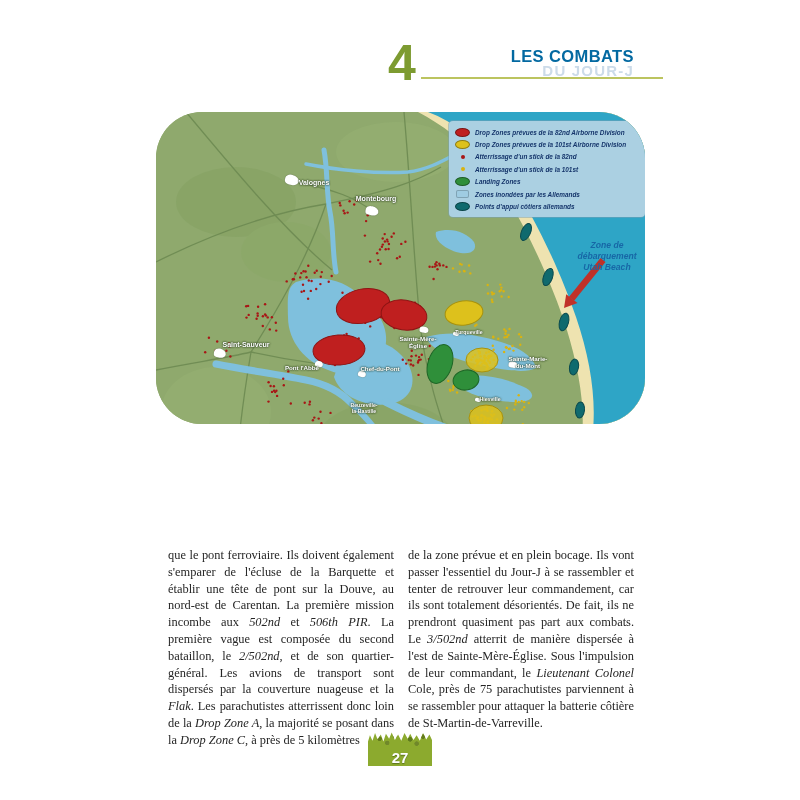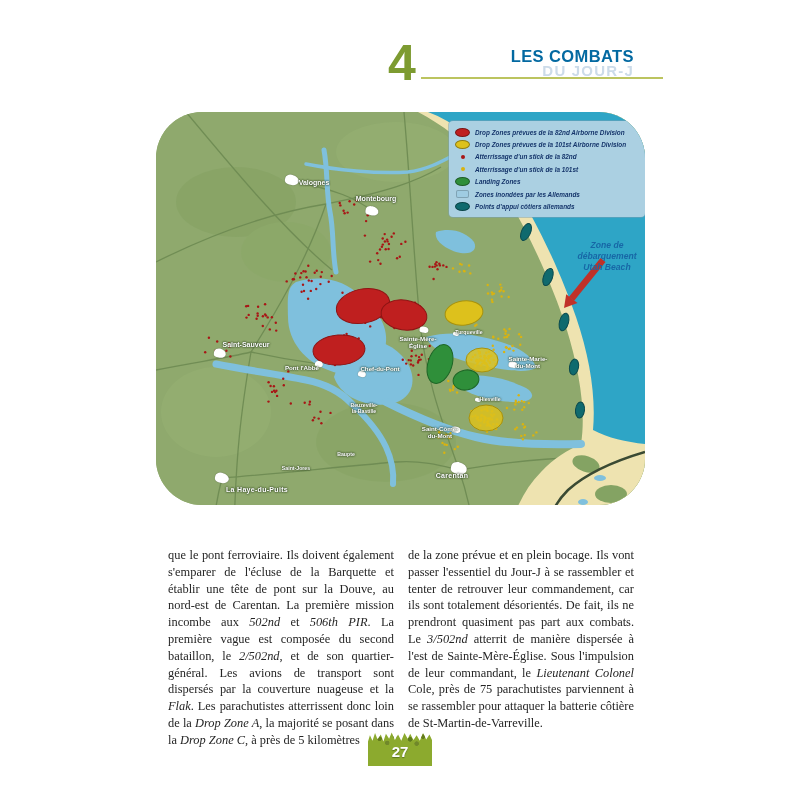--- a/index.html
+++ b/index.html
@@ -5,21 +5,21 @@
   html,body{margin:0;padding:0;background:#fff;}
   body{width:800px;height:800px;position:relative;font-family:"Liberation Sans",sans-serif;overflow:hidden;}
 
   
   .chapter-num{position:absolute;left:388px;top:38px;font-size:50px;font-weight:bold;color:#7d9b31;line-height:1;}
   .header-rule{position:absolute;left:421px;top:77px;width:242px;height:2px;background:#bcc45f;}
   .header-title{position:absolute;right:166px;top:47px;font-size:16.5px;font-weight:bold;color:#0369a1;letter-spacing:.4px;}
   .header-subtitle{position:absolute;right:166px;top:62px;font-size:15px;font-weight:bold;color:#ccdbe9;letter-spacing:1.2px;}
 
   
-  .map{position:absolute;left:156px;top:112px;width:489px;height:393px;border-radius:46px;overflow:hidden;background:#8fa96d;}
+  .map{position:absolute;left:156px;top:112px;width:489px;height:312px;border-radius:46px;overflow:hidden;background:#8fa96d;}
   .map svg{position:absolute;left:0;top:0;z-index:0;}
 
   .town{position:absolute;transform:translate(-50%,-50%);color:#fff;font-weight:bold;text-align:center;line-height:1.15;white-space:pre-line;text-shadow:0 0 2px rgba(35,55,25,.95),0 0 2px rgba(35,55,25,.9);z-index:2;}
   .town.city{font-size:8px;letter-spacing:.3px;}
   .town.town{font-size:7px;}
   .town.village{font-size:6.2px;}
   .town.hamlet{font-size:5.2px;font-weight:bold;}
   .marker{position:absolute;transform:translate(-50%,-50%) rotate(12deg);background:#fff;border-radius:45% 60% 50% 40%;box-shadow:0 0 1px rgba(60,70,50,.8);z-index:1;}
 
   .utah-label{position:absolute;left:410px;top:128px;width:82px;text-align:center;color:#1767a6;font-weight:bold;font-style:italic;font-size:8.6px;line-height:1.3;white-space:pre-line;z-index:2;}
@@ -42,21 +42,21 @@
 
   
   .page-badge{position:absolute;left:368px;top:731px;width:64px;height:35px;background:#8caa2e;
     background-image:radial-gradient(circle at 18% 22%,#647c1c 0 2px,transparent 2.5px),
       radial-gradient(circle at 42% 14%,#64801e 0 2px,transparent 2.5px),
       radial-gradient(circle at 66% 24%,#5e7a1e 0 2px,transparent 2.5px),
       radial-gradient(circle at 86% 16%,#647c1c 0 2px,transparent 2.5px),
       radial-gradient(circle at 30% 34%,#70882a 0 2px,transparent 2.5px),
       radial-gradient(circle at 76% 36%,#70882a 0 2px,transparent 2.5px);
     clip-path:polygon(0% 30%,3% 12%,7% 28%,11% 6%,15% 24%,20% 10%,24% 30%,28% 8%,33% 22%,37% 4%,42% 26%,47% 10%,52% 28%,57% 6%,62% 22%,66% 8%,71% 26%,76% 12%,81% 28%,86% 6%,91% 24%,96% 10%,100% 26%,100% 100%,0% 100%);
-    display:flex;align-items:center;justify-content:center;}
+    display:flex;align-items:flex-end;justify-content:center;}
   .page-badge span{color:#fff;font-weight:bold;font-size:15px;padding-top:6px;text-shadow:0 1px 1px rgba(60,80,20,.6);}
 </style>
 </head>
 <body>
 
 <div class="chapter-num">4</div>
 <div class="header-rule"></div>
 <div class="header-title">LES COMBATS</div>
 <div class="header-subtitle">DU JOUR-J</div>
 

